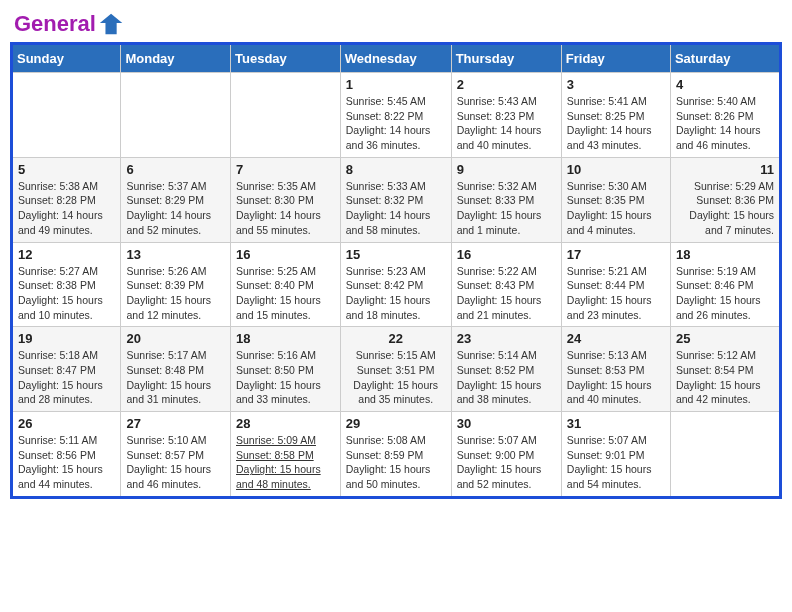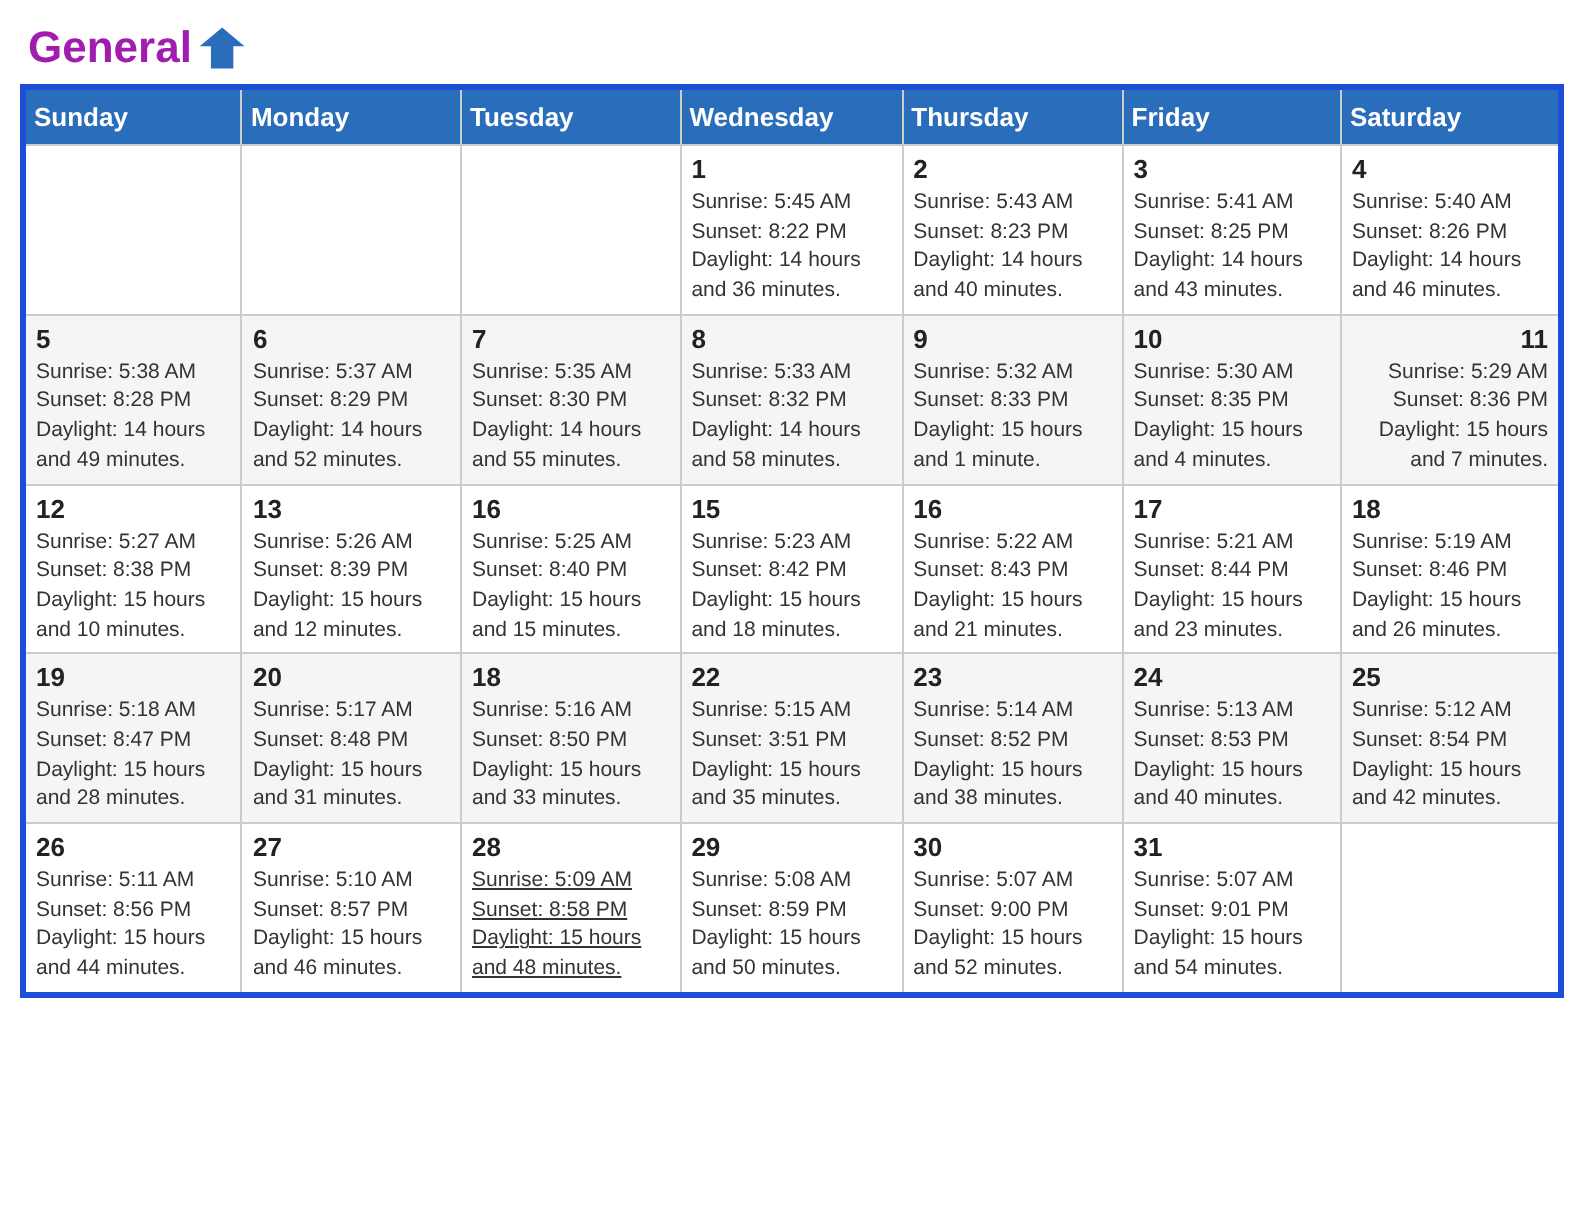--- a/index.html
+++ b/index.html
@@ -246,21 +246,21 @@
           <div class="day-info" style="white-space: pre-line;">Sunrise: 5:17 AM
 Sunset: 8:48 PM
 Daylight: 15 hours and 31 minutes.</div>
         </td>
         <td style="background: rgb(245, 245, 245);">
           <div class="day-number">18</div>
           <div class="day-info" style="white-space: pre-line;">Sunrise: 5:16 AM
 Sunset: 8:50 PM
 Daylight: 15 hours and 33 minutes.</div>
         </td>
-        <td style="background: rgb(245, 245, 245);">
+        <td style="background: rgb(245, 245, 245); text-align: center;">
           <div class="day-number">22</div>
           <div class="day-info" style="white-space: pre-line;">Sunrise: 5:15 AM
 Sunset: 3:51 PM
 Daylight: 15 hours and 35 minutes.</div>
         </td>
         <td style="background: rgb(245, 245, 245);">
           <div class="day-number">23</div>
           <div class="day-info" style="white-space: pre-line;">Sunrise: 5:14 AM
 Sunset: 8:52 PM
 Daylight: 15 hours and 38 minutes.</div>

